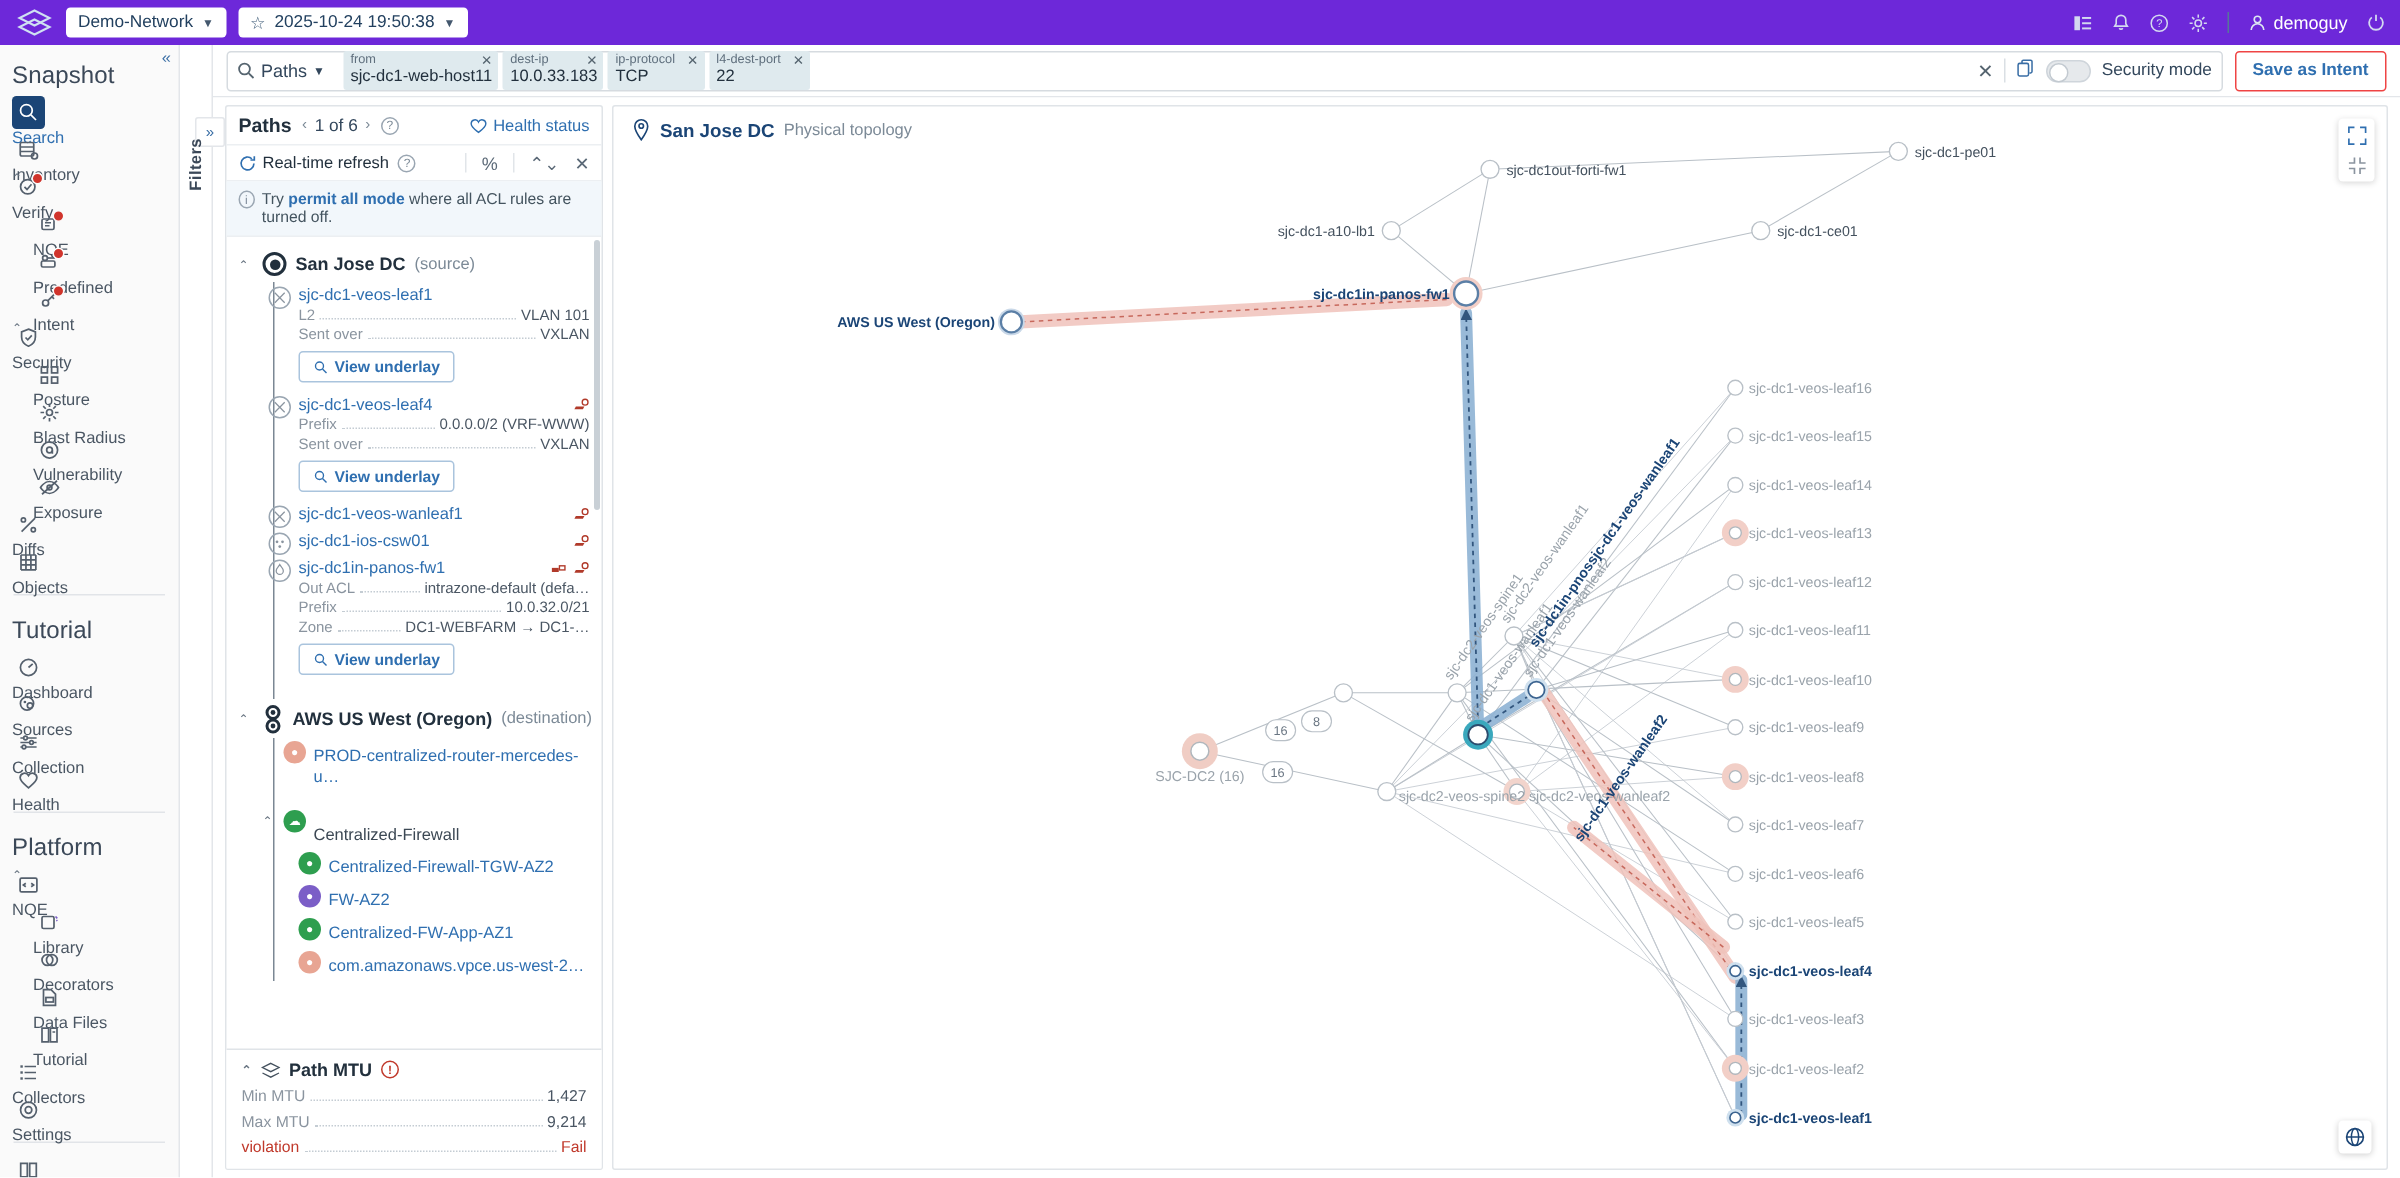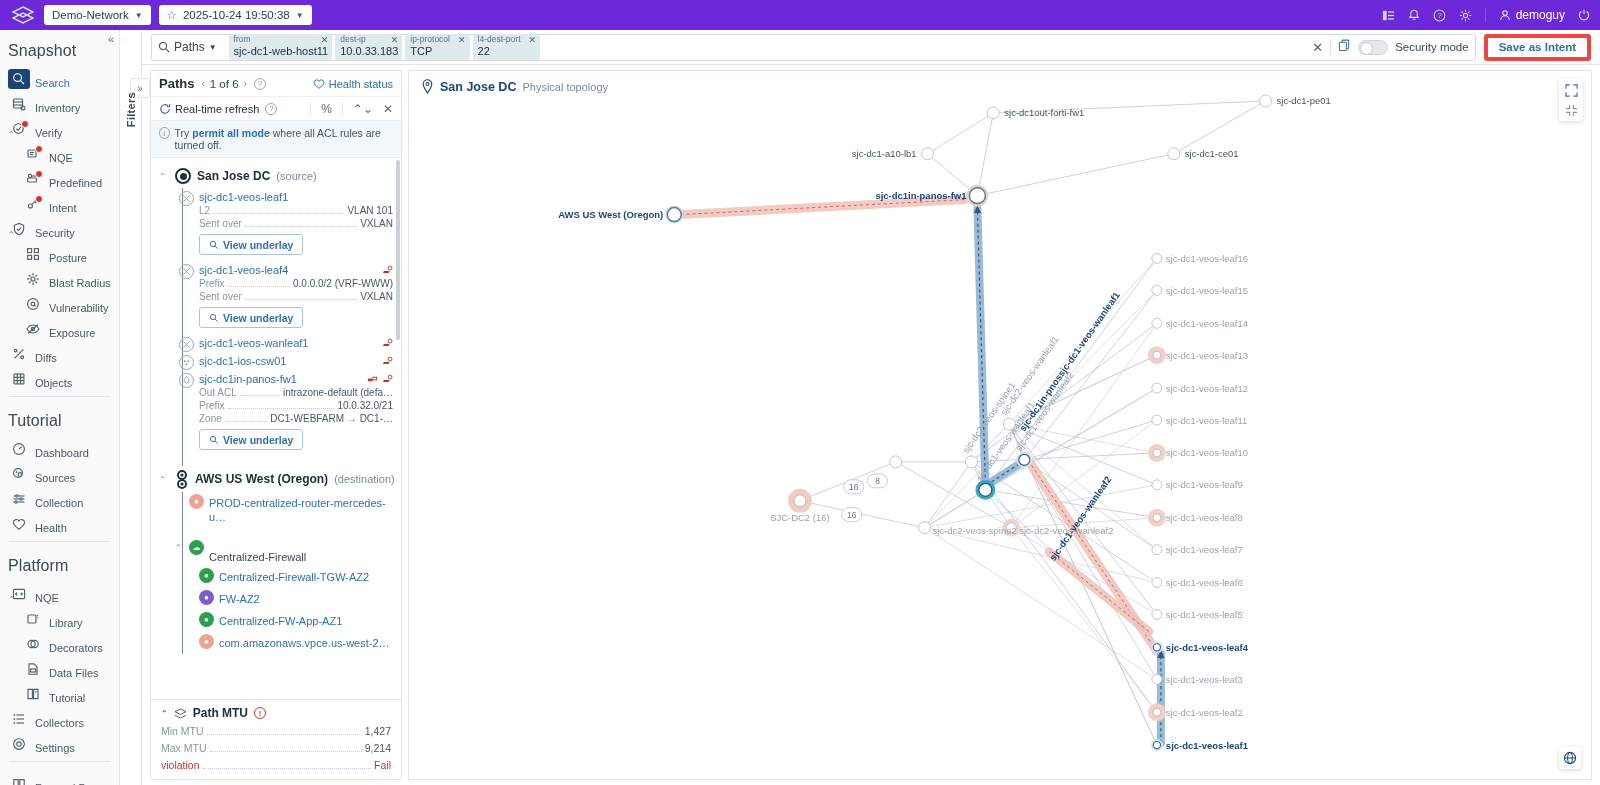--- a/index.html
+++ b/index.html
@@ -34,22 +34,22 @@
   .body { flex:1; display:flex; min-height:0; }
 
   
   .nav {
     width:120px; flex:0 0 120px; background:#fafafa; border-right:1px solid #e3e6ea;
     padding-top:4px; position:relative; overflow:hidden;
   }
   .nav-collapse { position:absolute; right:5px; top:3px; color:#3a6ea5; font-size:11px; cursor:pointer; }
   .nav-sec { font-size:16px; font-weight:normal; color:#3b4858; padding:8px 0 4px 8px; letter-spacing:.1px; }
   .nav-item {
-    display:flex; align-items:flex-end; height:25px; font-size:11px; color:#4a5663;
-    cursor:pointer; padding-left:8px; position:relative;
+    display:flex; align-items:flex-start; height:25px; font-size:11px; color:#4a5663;
+    cursor:pointer; padding-left:8px; position:relative;flex-direction:column;
   }
   .nav-item .ico {
     width:22px; height:20px; display:flex; align-items:center; justify-content:center;
     margin-right:5px; flex:0 0 22px; color:#55606d; position:relative;
   }
   .nav-item.lvl1 { padding-left:22px; }
   .nav-item .exp { position:absolute; left:8px; font-size:8px; color:#6a7683; }
   .nav-item.active .ico { background:#1b4576; color:#fff; border-radius:3px; }
   .nav-item.active .lbl { color:#2f6fb0; }
   .nav-div { height:1px; background:#e1e4e8; margin:7px 9px; }
@@ -101,21 +101,21 @@
   .toggle {
     width:30px; height:15px; border-radius:8px; background:#e6e9ec; border:1px solid #cfd5db;
     position:relative; cursor:pointer;
   }
   .toggle::after {
     content:''; position:absolute; left:1px; top:1px; width:11px; height:11px;
     border-radius:50%; background:#fff; border:1px solid #c3cad1;
   }
   .sec-mode { font-size:11.5px; color:#33475c; }
   .save-intent {
-    height:27px; border:4px solid #ef4444; border-radius:3px; color:#2f6fb0;
+    height:27px; border:1px solid #ef4444; border-radius:3px; color:#2f6fb0;
     background:#fff; font-size:11.5px; padding:0 11px; display:flex; align-items:center;
     cursor:pointer; font-weight:bold;
   }
 
   
   .content { flex:1; display:flex; min-height:0; background:#fff; padding:0 0 0 0; }
 
   
   .paths-panel {
     width:252px; flex:0 0 252px; border:1px solid #e0e4e8; margin:5px 0 5px 8px;

